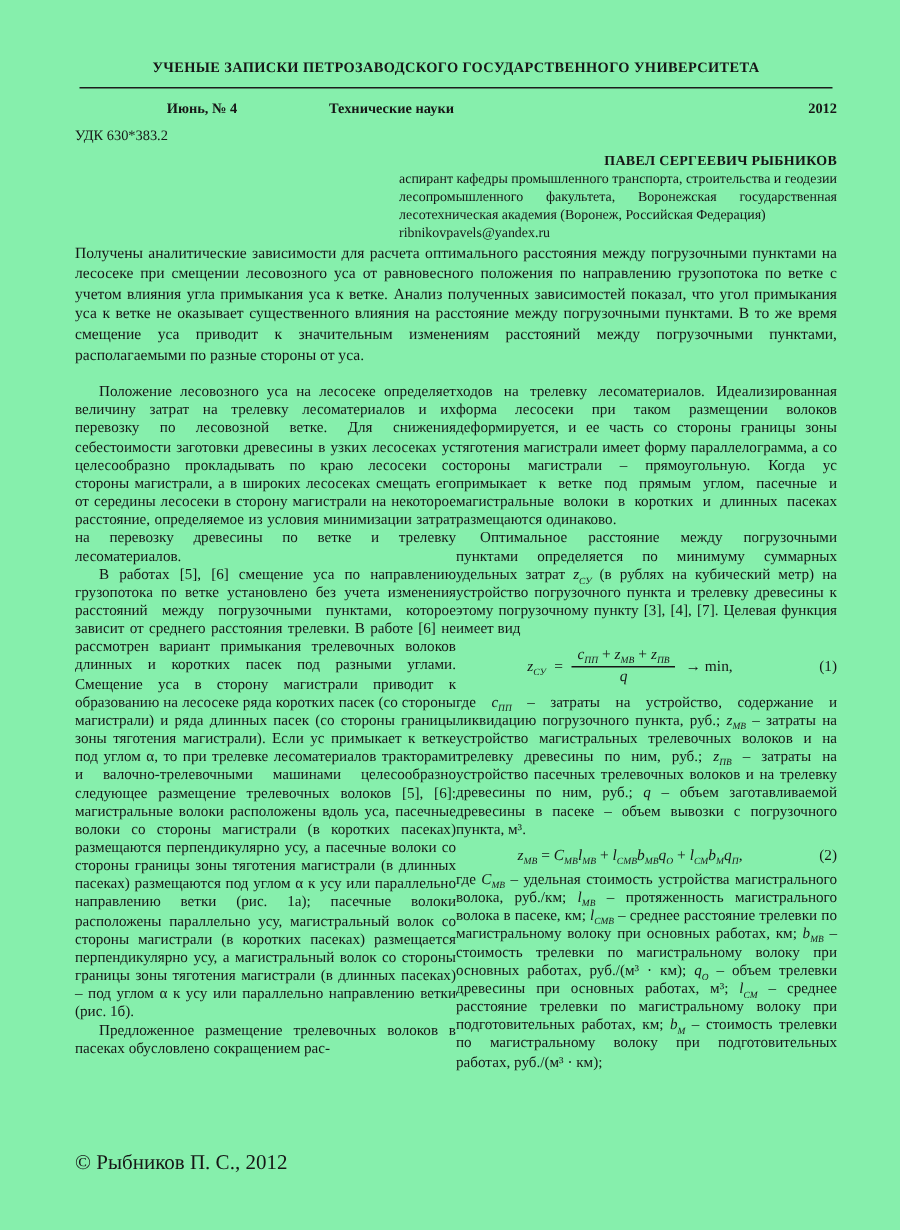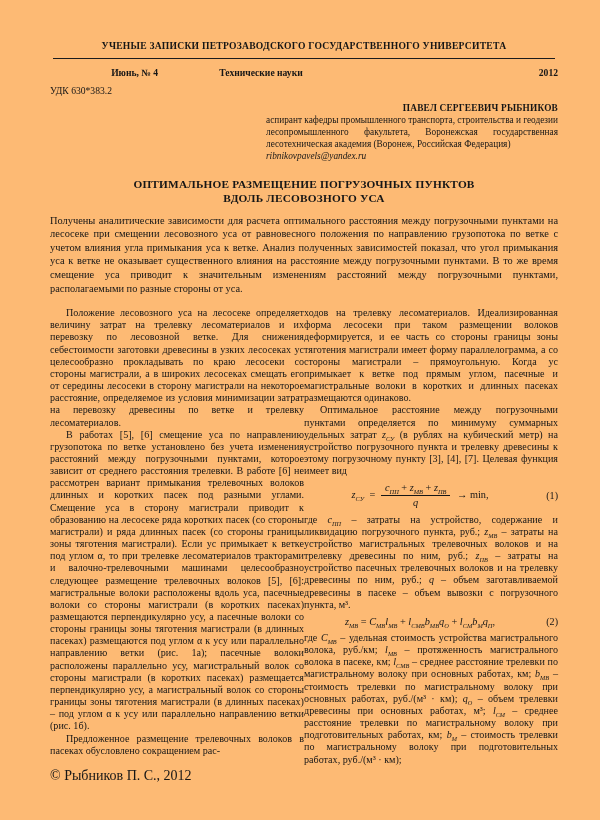--- a/index.html
+++ b/index.html
@@ -1,20 +1,20 @@
 <!DOCTYPE html>
 <html lang="ru"><head>
 <meta charset="utf-8">
 <style>
   html, body { margin:0; padding:0; background:#9e9e9e; }
   .page {
     position:relative;
     width:600px; height:820px;
     margin:0 auto;
-    background:#fdba74;
+    background:#86efac;
     color:#161616;
     font-family:"Liberation Serif", "DejaVu Serif", serif;
     box-sizing:border-box;
     padding:40px 42px 0 50px;
     overflow:hidden;
   }
 
   
   .journal-title{
     text-align:center; font-weight:bold; font-size:9.6px; letter-spacing:.25px;
@@ -29,21 +29,21 @@
   .issue-row .c-right{ text-align:right; }
   .udc{ font-size:9.6px; margin-top:7px; }
 
   
   .author-block{
     width:292px; margin:7px 0 0 auto;
     font-size:9.3px; line-height:11.9px;
   }
   .author-name{ font-weight:bold; text-align:right; letter-spacing:.2px; }
   .author-affiliation{ text-align:justify; }
-  .author-email{ font-style:italic; }
+  .author-email{ }
 
   
   .article-title{
     margin:14px 0 9px; text-align:center;
     font-size:11.3px; font-weight:bold; line-height:14px; letter-spacing:.2px;
   }
   .abstract{ margin:0; font-size:10.4px; line-height:13.6px; text-align:justify; }
   .keywords{ margin:5px 0 0; font-size:8.8px; }
 
   
@@ -85,24 +85,20 @@
     </div>
     <div class="udc">УДК 630*383.2</div>
   </header>
 
   <section class="author-block">
     <div class="author-name">ПАВЕЛ СЕРГЕЕВИЧ РЫБНИКОВ</div>
     <div class="author-affiliation">аспирант кафедры промышленного транспорта, строительства и геодезии лесопромышленного факультета, Воронежская государственная лесотехническая академия (Воронеж, Российская Федерация)</div>
     <div class="author-email">ribnikovpavels@yandex.ru</div>
   </section>
 
-  <h1 class="article-title">
-    <span>ОПТИМАЛЬНОЕ РАЗМЕЩЕНИЕ ПОГРУЗОЧНЫХ ПУНКТОВ</span><br>
-    <span>ВДОЛЬ ЛЕСОВОЗНОГО УСА</span>
-  </h1>
 
   <p class="abstract">Получены аналитические зависимости для расчета оптимального расстояния между погрузочными пунктами на лесосеке при смещении лесовозного уса от равновесного положения по направлению грузопотока по ветке с учетом влияния угла примыкания уса к ветке. Анализ полученных зависимостей показал, что угол примыкания уса к ветке не оказывает существенного влияния на расстояние между погрузочными пунктами. В то же время смещение уса приводит к значительным изменениям расстояний между погрузочными пунктами, располагаемыми по разные стороны от уса.</p>
 
   <div class="columns">
 
     <div class="col">
       <p class="indent">Положение лесовозного уса на лесосеке определяет величину затрат на трелевку лесоматериалов и их перевозку по лесовозной ветке. Для снижения себестоимости заготовки древесины в узких лесосеках ус целесообразно прокладывать по краю лесосеки со стороны магистрали, а в широких лесосеках смещать его от середины лесосеки в сторону магистрали на некоторое расстояние, определяемое из условия минимизации затрат на перевозку древесины по ветке и трелевку лесоматериалов.</p>
       <p class="indent">В работах [5], [6] смещение уса по направлению грузопотока по ветке установлено без учета изменения расстояний между погрузочными пунктами, которое зависит от среднего расстояния трелевки. В работе [6] не рассмотрен вариант примыкания трелевочных волоков длинных и коротких пасек под разными углами. Смещение уса в сторону магистрали приводит к образованию на лесосеке ряда коротких пасек (со стороны магистрали) и ряда длинных пасек (со стороны границы зоны тяготения магистрали). Если ус примыкает к ветке под углом α, то при трелевке лесоматериалов тракторами и валочно-трелевочными машинами целесообразно следующее размещение трелевочных волоков [5], [6]: магистральные волоки расположены вдоль уса, пасечные волоки со стороны магистрали (в коротких пасеках) размещаются перпендикулярно усу, а пасечные волоки со стороны границы зоны тяготения магистрали (в длинных пасеках) размещаются под углом α к усу или параллельно направлению ветки (рис. 1а); пасечные волоки расположены параллельно усу, магистральный волок со стороны магистрали (в коротких пасеках) размещается перпендикулярно усу, а магистральный волок со стороны границы зоны тяготения магистрали (в длинных пасеках) – под углом α к усу или параллельно направлению ветки (рис. 1б).</p>
       <p class="indent">Предложенное размещение трелевочных волоков в пасеках обусловлено сокращением рас-</p>
     </div>

